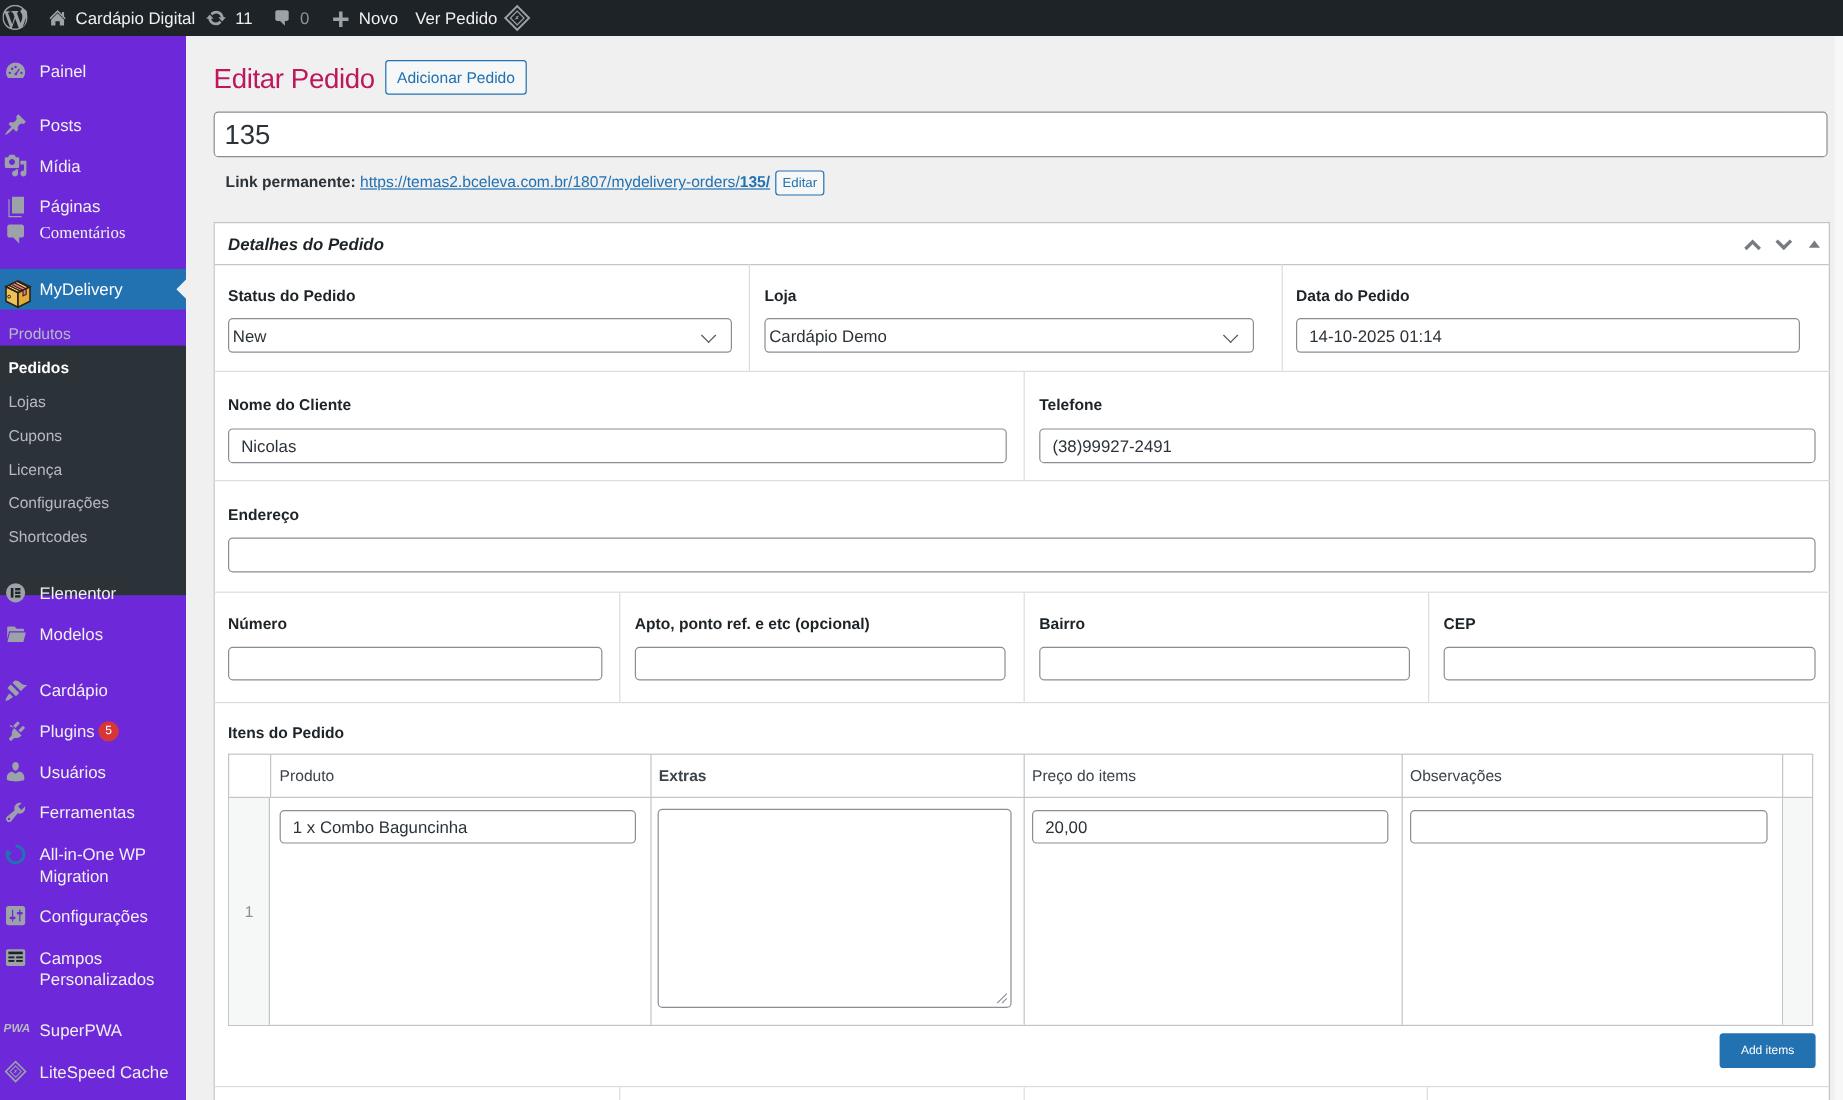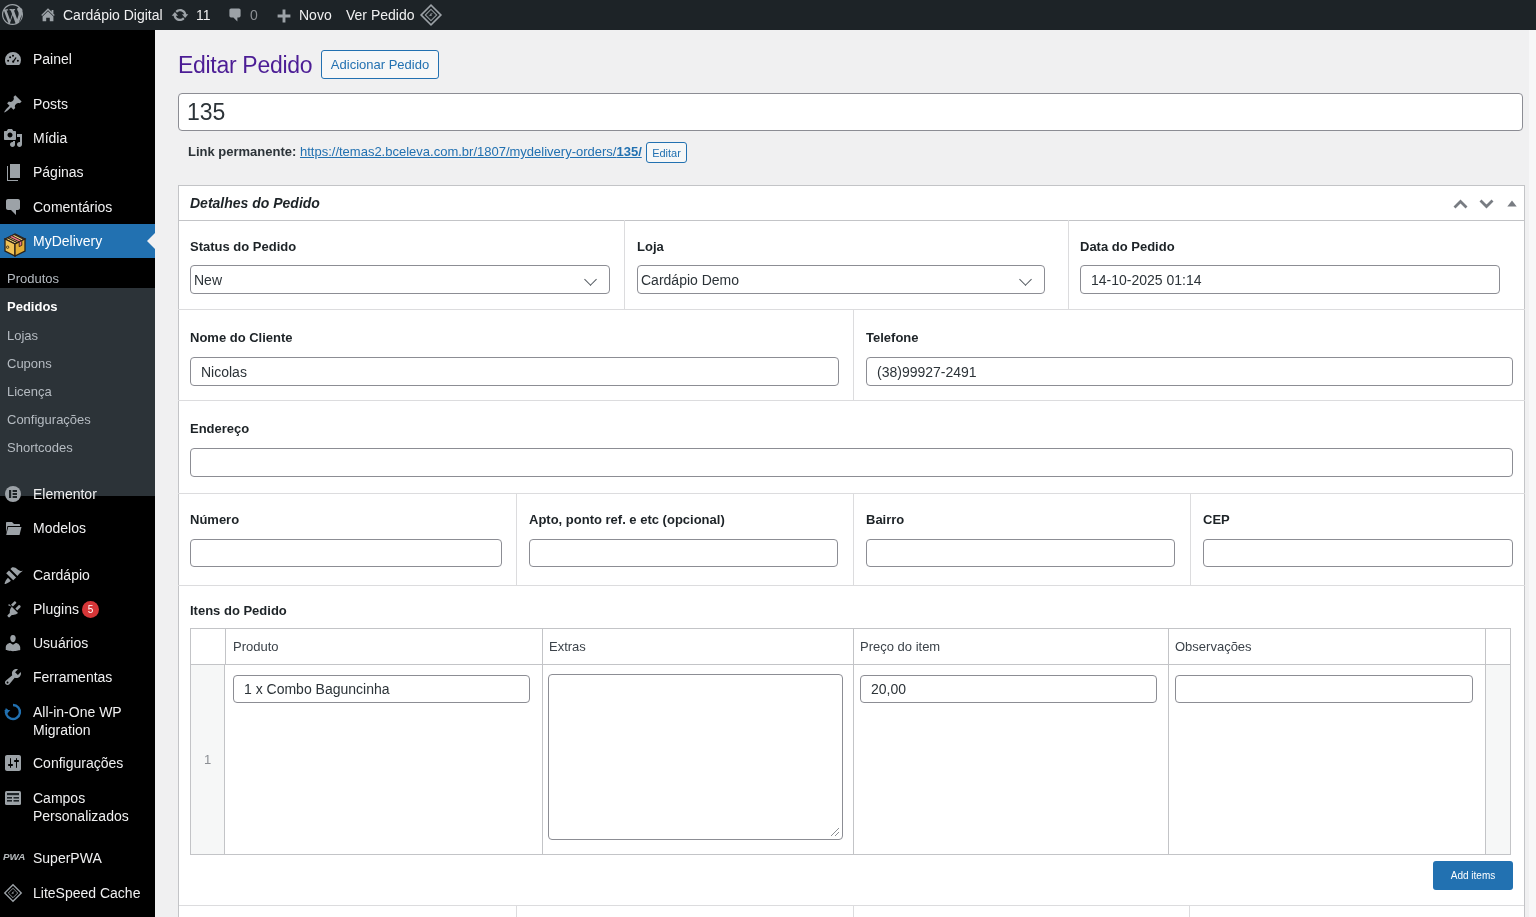--- a/index.html
+++ b/index.html
@@ -4,27 +4,27 @@
 <style>
 * { box-sizing: border-box; margin:0; padding:0; }
 html,body { width:1536px; height:917px; overflow:hidden; }
 body { font-family:"Liberation Sans", sans-serif; background:#f0f0f1; position:relative; }
 .abs { position:absolute; }
 
 #adminbar { position:absolute; left:0; top:0; width:1536px; height:30px; background:#1d2327; color:#f0f0f1; font-size:14px; z-index:50; }
 #adminbar .it { position:absolute; top:0; height:30px; line-height:30px; white-space:nowrap; }
 #adminbar svg { display:block; }
 
-#sidebar { position:absolute; left:0; top:30px; width:155px; height:887px; background:#000000; z-index:40; }
+#sidebar { position:absolute; left:0; top:30px; width:155px; height:887px; background:#6d28d9; z-index:40; }
 .mi { position:absolute; left:0; width:155px; height:34px; color:#f0f0f1; font-size:14px; }
 .mi .txt { position:absolute; left:33px; top:50%; transform:translateY(-50%); }
 .mi .ic { position:absolute; left:3px; top:50%; transform:translateY(-50%); width:20px; height:20px; }
 .sub { position:absolute; left:0; width:155px; color:#b5bbc1; font-size:13px; }
 .sub .txt { position:absolute; left:7px; top:50%; transform:translateY(-50%); }
-h1.title { position:absolute; left:178px; top:52px; font-size:23px; letter-spacing:-0.3px; font-weight:400; color:#4c1d95; line-height:27px; }
+h1.title { position:absolute; left:178px; top:52px; font-size:23px; letter-spacing:-0.3px; font-weight:400; color:#be185d; line-height:27px; }
 .btn2 { position:absolute; display:flex; align-items:center; justify-content:center; background:#f6f7f7; border:1px solid #2271b1; border-radius:3px; color:#2271b1; font-size:13px; }
 .inp { position:absolute; border:1px solid #8c8d94; border-radius:4px; background:#fff; font-size:14px; color:#2c3338; padding:0 10px; }
 .lab { position:absolute; font-size:13px; font-weight:bold; color:#1d2327; white-space:nowrap; }
 .postbox { position:absolute; left:178px; top:185px; width:1347px; height:742px; background:#fff; border:1px solid #c3c4c7; }
 .vline { position:absolute; width:1px; background:#dcdcde; }
 .hline { position:absolute; height:1px; background:#dcdcde; left:178px; width:1347px; }
 .thead { position:absolute; font-size:13px; color:#3c434a; }
 .sel { padding:0 3px !important; } .sel::after { content:''; position:absolute; right:14px; top:9px; width:8px; height:8px; border-right:1.7px solid #50575e; border-bottom:1.7px solid #50575e; transform:rotate(45deg); }
 </style>
 </head>
@@ -88,21 +88,21 @@
           <path fill="#9ca2a7" d="M13 11V4c0-.55-.45-1-1-1h-1.67L9 1H5L3.67 3H2c-.55 0-1 .45-1 1v7c0 .55.45 1 1 1h10c.55 0 1-.45 1-1zM7 4.5c1.38 0 2.5 1.12 2.5 2.5S8.38 9.5 7 9.5 4.5 8.38 4.5 7 5.62 4.5 7 4.5zM14 6h5v10.5c0 1.38-1.12 2.5-2.5 2.5S14 17.88 14 16.5s1.12-2.5 2.5-2.5c.17 0 .34.02.5.05V9h-3V6zm-4 8.05V13h2v3.5c0 1.38-1.12 2.5-2.5 2.5S7 17.88 7 16.5 8.12 14 9.5 14c.17 0 .34.02.5.05z"></path>
         </svg></span>
       <span class="txt">Mídia</span>
     </div>
   <div class="mi" style="top:125px;">
       <span class="ic"><svg width="20" height="20" viewBox="0 0 20 20">
           <path fill="#9ca2a7" d="M7 16V2h10v14H7zM5 4v14h10v1H4V4h1z"></path>
         </svg></span>
       <span class="txt">Páginas</span>
     </div>
-  <div class="mi" style="top:160px;">
+  <div class="mi" style="top:148px;font-family:Liberation Serif, serif;">
       <span class="ic"><svg width="20" height="20" viewBox="0 0 20 20">
           <path fill="#9ca2a7" d="M5 2h10c1.1 0 2 .9 2 2v7c0 1.1-.9 2-2 2h-2v5l-5-5H5c-1.1 0-2-.9-2-2V4c0-1.1.9-2 2-2z"></path>
         </svg></span>
       <span class="txt">Comentários</span>
     </div>
   <div class="mi" style="top:194px;background:#2271b1;color:#fff;">
       <span class="ic"><svg width="24" height="26" viewBox="0 0 24 26">
           <polygon points="2,8 12,3 22,8 12,13" fill="#f9d77c" stroke="#2b2118" stroke-width="1.3"></polygon>
           <path d="M4.5 6.8l10 5M11.2 3.5l9.5 4.8" stroke="#2b2118" stroke-width="1.2" fill="none"></path>
           <polygon points="6.2,5.9 8.8,4.6 18.8,9.6 16.2,10.9" fill="#ef7585" stroke="#2b2118" stroke-width="0.9"></polygon>
@@ -276,22 +276,22 @@
   <div class="abs" style="left:0;top:35px;width:1319px;height:1px;background:#c3c4c7;"></div>
   <div class="abs" style="left:0;top:36px;width:34px;height:189px;background:#f6f7f7;border-right:1px solid #c3c4c7;color:#8c8f94;font-size:13px;display:flex;align-items:center;justify-content:center;">1</div>
   <div class="abs" style="left:34px;top:0;width:1px;height:35px;background:#c3c4c7;"></div>
   <div class="abs" style="left:351px;top:0;width:1px;height:225px;background:#c3c4c7;"></div>
   <div class="abs" style="left:662px;top:0;width:1px;height:225px;background:#c3c4c7;"></div>
   <div class="abs" style="left:977px;top:0;width:1px;height:225px;background:#c3c4c7;"></div>
   <div class="abs" style="left:1294px;top:0;width:1px;height:225px;background:#c3c4c7;"></div>
   <div class="abs" style="left:1295px;top:36px;width:24px;height:189px;background:#f6f7f7;"></div>
 </div>
 <div class="thead" style="left:233px;top:639px;">Produto</div>
-<div class="thead" style="left:549px;top:639px;">Extras</div>
-<div class="thead" style="left:860px;top:639px;">Preço do item</div>
+<div class="thead" style="left:549px;top:639px;font-weight:bold;">Extras</div>
+<div class="thead" style="left:860px;top:639px;">Preço do items</div>
 <div class="thead" style="left:1175px;top:639px;">Observações</div>
 <div class="inp" style="left:233px;top:675px;width:297px;height:28px;display:flex;align-items:center;">1 x Combo Baguncinha</div>
 <div class="inp" style="left:548px;top:674px;width:295px;height:166px;">
   <svg class="abs" style="right:2px;bottom:2px;" width="10" height="10" viewBox="0 0 10 10">
       <path d="M9 1L1 9M9 5L5 9" stroke="#8c8f94" stroke-width="1"></path>
     </svg>
 </div>
 <div class="inp" style="left:860px;top:675px;width:297px;height:28px;display:flex;align-items:center;">20,00</div>
 <div class="inp" style="left:1175px;top:675px;width:298px;height:28px;"></div>
 

